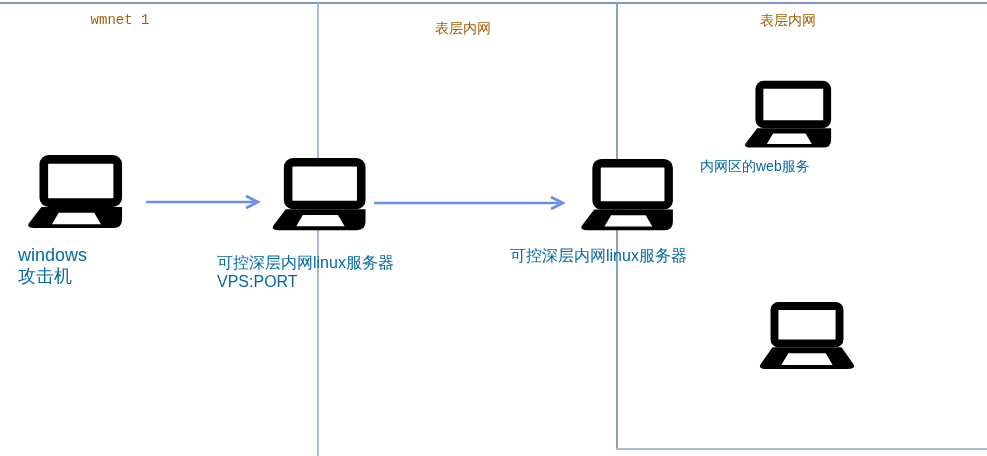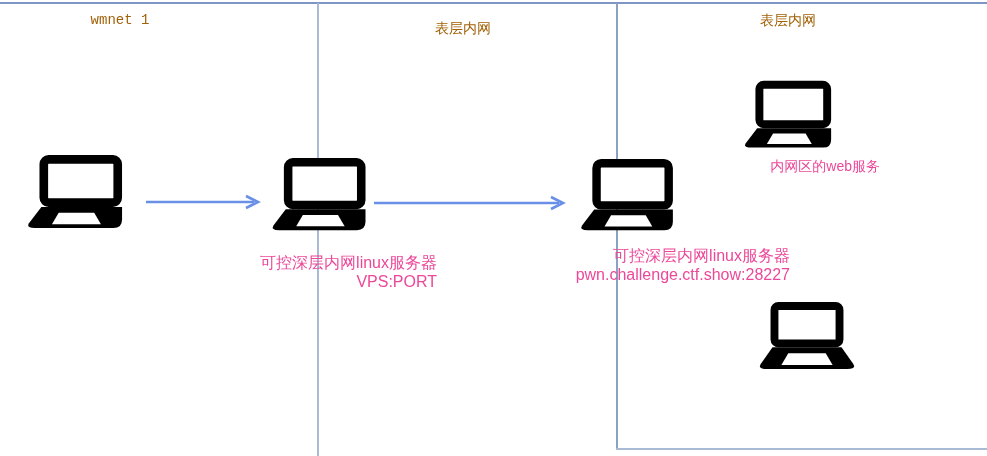--- a/index.html
+++ b/index.html
@@ -2,21 +2,21 @@
 <html><head>
 <meta charset="utf-8">
 <style>
   html,body{margin:0;padding:0;background:#fff;}
   #stage{
     position:relative;width:987px;height:456px;background:#ffffff;overflow:hidden;
     font-family:"Liberation Sans","DejaVu Sans",sans-serif;color:#242424;
   }
   .zone-label{position:absolute;font-size:14px;color:#a16207;white-space:nowrap;transform:translateX(-50%);font-family:Liberation Mono, monospace;}
   .hline,.vline{position:absolute;}
-  .node-label{position:absolute;text-align:right;color:#ec4899;white-space:nowrap;}
+  .node-label{position:absolute;text-align:left;color:#0369a1;white-space:nowrap;}
   .node-label div{white-space:nowrap;}
   .lbl-attacker{font-size:18px;line-height:21px;}
   .lbl-mid{font-size:16px;line-height:19px;}
   .lbl-web{font-size:14px;line-height:17px;}
   .laptop{position:absolute;}
   .laptop svg{display:block;width:100%;height:100%;}
   #arrow-layer{position:absolute;left:0;top:0;width:987px;height:456px;pointer-events:none;}
 </style>
 </head>
 <body>
@@ -41,20 +41,24 @@
     </g>
   </svg>
 
   <div class="laptop" style="left:27px;top:155px;width:96px;height:76px;">
     <svg viewBox="0 0 100 79">
       <rect x="17.5" y="4.5" width="77" height="45" rx="5" fill="#fff" stroke="#000" stroke-width="9"></rect>
       <path d="M15,54 L2,71 Q-1,76 8,76 L90,76 Q99,76 99,67 L99,54 Z" fill="#000"></path>
       <path d="M33,60 L70,60 L77,72 L26,72 Z" fill="#fff"></path>
     </svg>
   </div>
+  <div class="node-label lbl-attacker" style="left:18px;top:245px;width:140px;">
+    <div>windows</div>
+    <div>攻击机</div>
+  </div>
 
   <div class="laptop" style="left:268px;top:158px;width:102px;height:75px;">
     <svg viewBox="0 0 100 79">
       <rect x="17.5" y="4.5" width="77" height="45" rx="5" fill="#fff" stroke="#000" stroke-width="9"></rect>
       <path d="M15,54 L2,71 Q-1,76 8,76 L90,76 Q99,76 99,67 L99,54 Z" fill="#000"></path>
       <path d="M33,60 L70,60 L77,72 L26,72 Z" fill="#fff"></path>
     </svg>
   </div>
   <div class="node-label lbl-mid" style="left:217px;top:253px;width:220px;">
     <div>可控深层内网linux服务器</div>
@@ -63,21 +67,20 @@
 
   <div class="laptop" style="left:577px;top:159px;width:100px;height:74px;">
     <svg viewBox="0 0 100 79">
       <rect x="17.5" y="4.5" width="77" height="45" rx="5" fill="#fff" stroke="#000" stroke-width="9"></rect>
       <path d="M15,54 L2,71 Q-1,76 8,76 L90,76 Q99,76 99,67 L99,54 Z" fill="#000"></path>
       <path d="M33,60 L70,60 L77,72 L26,72 Z" fill="#fff"></path>
     </svg>
   </div>
   <div class="node-label lbl-mid" style="left:510px;top:246px;width:280px;">
     <div>可控深层内网linux服务器</div>
-    <div>pwn.challenge.ctf.show:28227</div>
   </div>
 
   <div class="laptop" style="left:744px;top:79px;width:88px;height:73px;">
     <svg viewBox="0 0 100 79">
       <rect x="17.5" y="4.5" width="77" height="45" rx="5" fill="#fff" stroke="#000" stroke-width="9"></rect>
       <path d="M15,54 L2,71 Q-1,76 8,76 L90,76 Q99,76 99,67 L99,54 Z" fill="#000"></path>
       <path d="M33,60 L70,60 L77,72 L26,72 Z" fill="#fff"></path>
     </svg>
   </div>
   <div class="node-label lbl-web" style="left:700px;top:158px;width:180px;">

